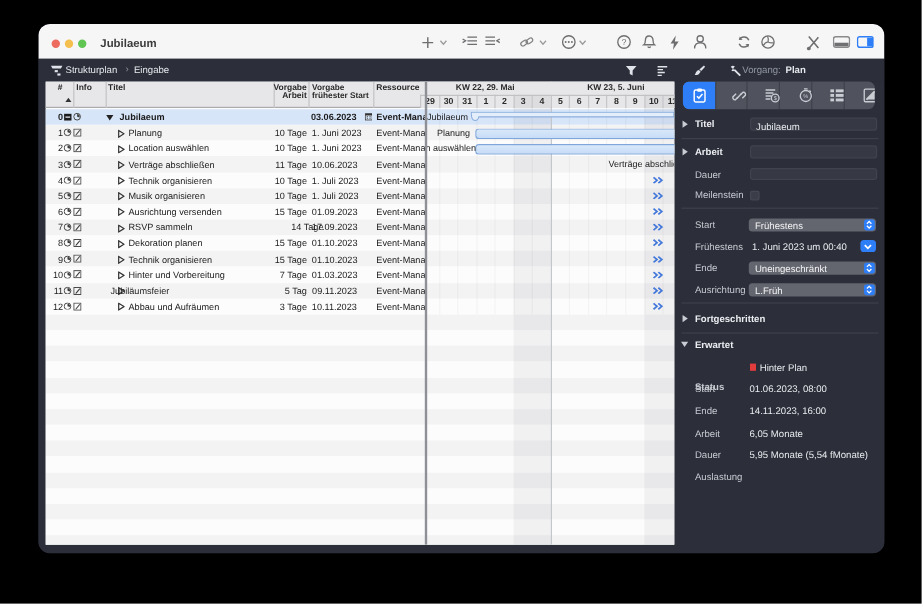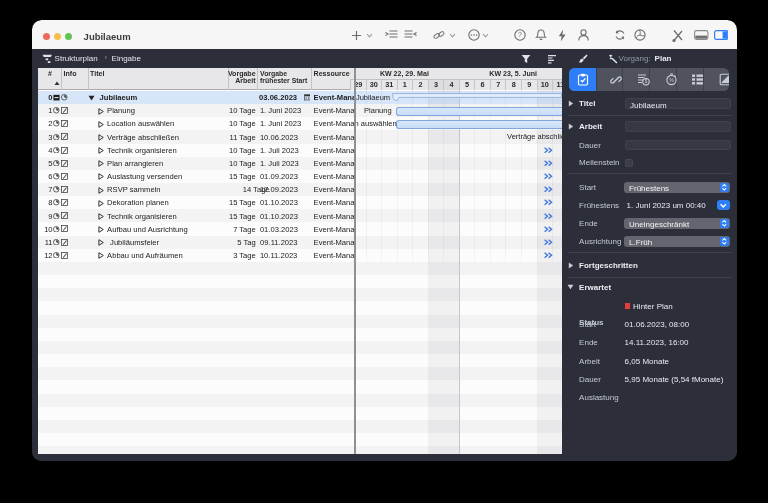--- a/index.html
+++ b/index.html
@@ -232,39 +232,39 @@
             <circle cx="5" cy="5" r="4.3" fill="none" stroke="#3d3d3d" stroke-width="1.2"></circle>
             <path d="M5 5 L5 1.6 A3.4 3.4 0 0 1 8.2 6 Z" fill="#3d3d3d"></path>
           </svg>
           <svg style="position:absolute;left:22.8px;top:3.0px" width="7" height="7" viewBox="0 0 10 10">
             <rect x="0.8" y="0.8" width="8.4" height="8.4" fill="none" stroke="#3d3d3d" stroke-width="1.1"></rect>
             <path d="M3 7.2 L7.4 1.8 L8.4 2.6 L4 8 L2.6 8.4 Z" fill="#3d3d3d"></path>
           </svg>
           <svg style="position:absolute;left:60px;top:3.6px" width="6" height="7" viewBox="0 0 6 7">
             <path d="M0.9 0.7 L5.3 3.5 L0.9 6.3 Z" fill="none" stroke="#333" stroke-width="1"></path>
           </svg>
-          <span style="position:absolute;left:69px;top:2.2px">Plan arrangieren</span>
+          <span style="position:absolute;left:69px;top:2.2px">Musik organisieren</span>
           <span style="position:absolute;right:305.8px;top:2.2px">10 Tage</span>
           <span style="position:absolute;left:221.8px;top:2.2px">1. Juli 2023</span>
           <span style="position:absolute;left:275.5px;top:2.2px;width:41px;overflow:hidden;white-space:nowrap;font-weight:normal">Event-Management</span>
         </div>
         <div style="position:absolute;left:0;top:101.96px;width:523.5px;height:13.16px;background:#fcfcfc">
           <span style="position:absolute;right:509px;top:2.2px;font-weight:normal">6</span>
           <svg style="position:absolute;left:15.4px;top:3.2px" width="6.5" height="6.5" viewBox="0 0 10 10">
             <circle cx="5" cy="5" r="4.3" fill="none" stroke="#3d3d3d" stroke-width="1.2"></circle>
             <path d="M5 5 L5 1.6 A3.4 3.4 0 0 1 8.2 6 Z" fill="#3d3d3d"></path>
           </svg>
           <svg style="position:absolute;left:22.8px;top:3.0px" width="7" height="7" viewBox="0 0 10 10">
             <rect x="0.8" y="0.8" width="8.4" height="8.4" fill="none" stroke="#3d3d3d" stroke-width="1.1"></rect>
             <path d="M3 7.2 L7.4 1.8 L8.4 2.6 L4 8 L2.6 8.4 Z" fill="#3d3d3d"></path>
           </svg>
           <svg style="position:absolute;left:60px;top:3.6px" width="6" height="7" viewBox="0 0 6 7">
             <path d="M0.9 0.7 L5.3 3.5 L0.9 6.3 Z" fill="none" stroke="#333" stroke-width="1"></path>
           </svg>
-          <span style="position:absolute;left:69px;top:2.2px">Auslastung versenden</span>
+          <span style="position:absolute;left:69px;top:2.2px">Ausrichtung versenden</span>
           <span style="position:absolute;right:305.8px;top:2.2px">15 Tage</span>
           <span style="position:absolute;left:221.8px;top:2.2px">01.09.2023</span>
           <span style="position:absolute;left:275.5px;top:2.2px;width:41px;overflow:hidden;white-space:nowrap;font-weight:normal">Event-Management</span>
         </div>
         <div style="position:absolute;left:0;top:115.12px;width:523.5px;height:13.16px;background:#f3f3f4">
           <span style="position:absolute;right:509px;top:2.2px;font-weight:normal">7</span>
           <svg style="position:absolute;left:15.4px;top:3.2px" width="6.5" height="6.5" viewBox="0 0 10 10">
             <circle cx="5" cy="5" r="4.3" fill="none" stroke="#3d3d3d" stroke-width="1.2"></circle>
             <path d="M5 5 L5 1.6 A3.4 3.4 0 0 1 8.2 6 Z" fill="#3d3d3d"></path>
           </svg>
@@ -322,39 +322,39 @@
             <circle cx="5" cy="5" r="4.3" fill="none" stroke="#3d3d3d" stroke-width="1.2"></circle>
             <path d="M5 5 L5 1.6 A3.4 3.4 0 0 1 8.2 6 Z" fill="#3d3d3d"></path>
           </svg>
           <svg style="position:absolute;left:22.8px;top:3.0px" width="7" height="7" viewBox="0 0 10 10">
             <rect x="0.8" y="0.8" width="8.4" height="8.4" fill="none" stroke="#3d3d3d" stroke-width="1.1"></rect>
             <path d="M3 7.2 L7.4 1.8 L8.4 2.6 L4 8 L2.6 8.4 Z" fill="#3d3d3d"></path>
           </svg>
           <svg style="position:absolute;left:60px;top:3.6px" width="6" height="7" viewBox="0 0 6 7">
             <path d="M0.9 0.7 L5.3 3.5 L0.9 6.3 Z" fill="none" stroke="#333" stroke-width="1"></path>
           </svg>
-          <span style="position:absolute;left:69px;top:2.2px">Aufbau und Ausrichtung</span>
+          <span style="position:absolute;left:69px;top:2.2px">Hinter und Vorbereitung</span>
           <span style="position:absolute;right:305.8px;top:2.2px">7 Tage</span>
           <span style="position:absolute;left:221.8px;top:2.2px">01.03.2023</span>
           <span style="position:absolute;left:275.5px;top:2.2px;width:41px;overflow:hidden;white-space:nowrap;font-weight:normal">Event-Management</span>
         </div>
         <div style="position:absolute;left:0;top:167.76px;width:523.5px;height:13.16px;background:#f3f3f4">
           <span style="position:absolute;right:509px;top:2.2px;font-weight:normal">11</span>
           <svg style="position:absolute;left:15.4px;top:3.2px" width="6.5" height="6.5" viewBox="0 0 10 10">
             <circle cx="5" cy="5" r="4.3" fill="none" stroke="#3d3d3d" stroke-width="1.2"></circle>
             <path d="M5 5 L5 1.6 A3.4 3.4 0 0 1 8.2 6 Z" fill="#3d3d3d"></path>
           </svg>
           <svg style="position:absolute;left:22.8px;top:3.0px" width="7" height="7" viewBox="0 0 10 10">
             <rect x="0.8" y="0.8" width="8.4" height="8.4" fill="none" stroke="#3d3d3d" stroke-width="1.1"></rect>
             <path d="M3 7.2 L7.4 1.8 L8.4 2.6 L4 8 L2.6 8.4 Z" fill="#3d3d3d"></path>
           </svg>
           <svg style="position:absolute;left:60px;top:3.6px" width="6" height="7" viewBox="0 0 6 7">
             <path d="M0.9 0.7 L5.3 3.5 L0.9 6.3 Z" fill="none" stroke="#333" stroke-width="1"></path>
           </svg>
-          <span style="position:absolute;left:72px;top:2.2px">Jubiläumsfeier</span>
+          <span style="position:absolute;left:54px;top:2.2px">Jubiläumsfeier</span>
           <span style="position:absolute;right:305.8px;top:2.2px">5 Tag</span>
           <span style="position:absolute;left:222px;top:2.2px">09.11.2023</span>
           <span style="position:absolute;left:275.5px;top:2.2px;width:41px;overflow:hidden;white-space:nowrap;font-weight:normal">Event-Management</span>
         </div>
         <div style="position:absolute;left:0;top:180.92px;width:523.5px;height:13.16px;background:#fcfcfc">
           <span style="position:absolute;right:509px;top:2.2px;font-weight:normal">12</span>
           <svg style="position:absolute;left:15.4px;top:3.2px" width="6.5" height="6.5" viewBox="0 0 10 10">
             <circle cx="5" cy="5" r="4.3" fill="none" stroke="#3d3d3d" stroke-width="1.2"></circle>
             <path d="M5 5 L5 1.6 A3.4 3.4 0 0 1 8.2 6 Z" fill="#3d3d3d"></path>
           </svg>

